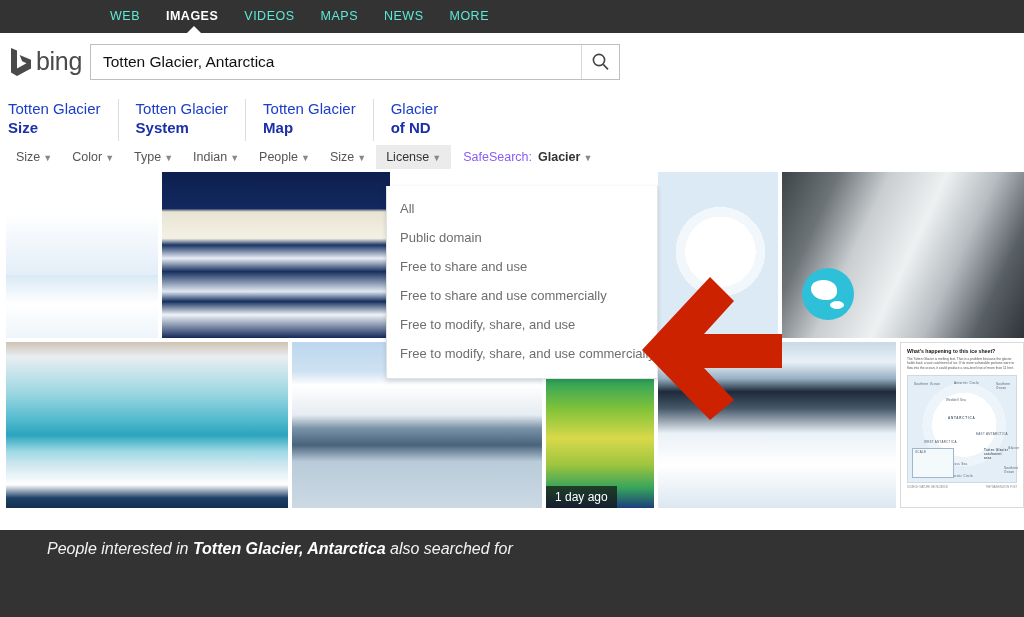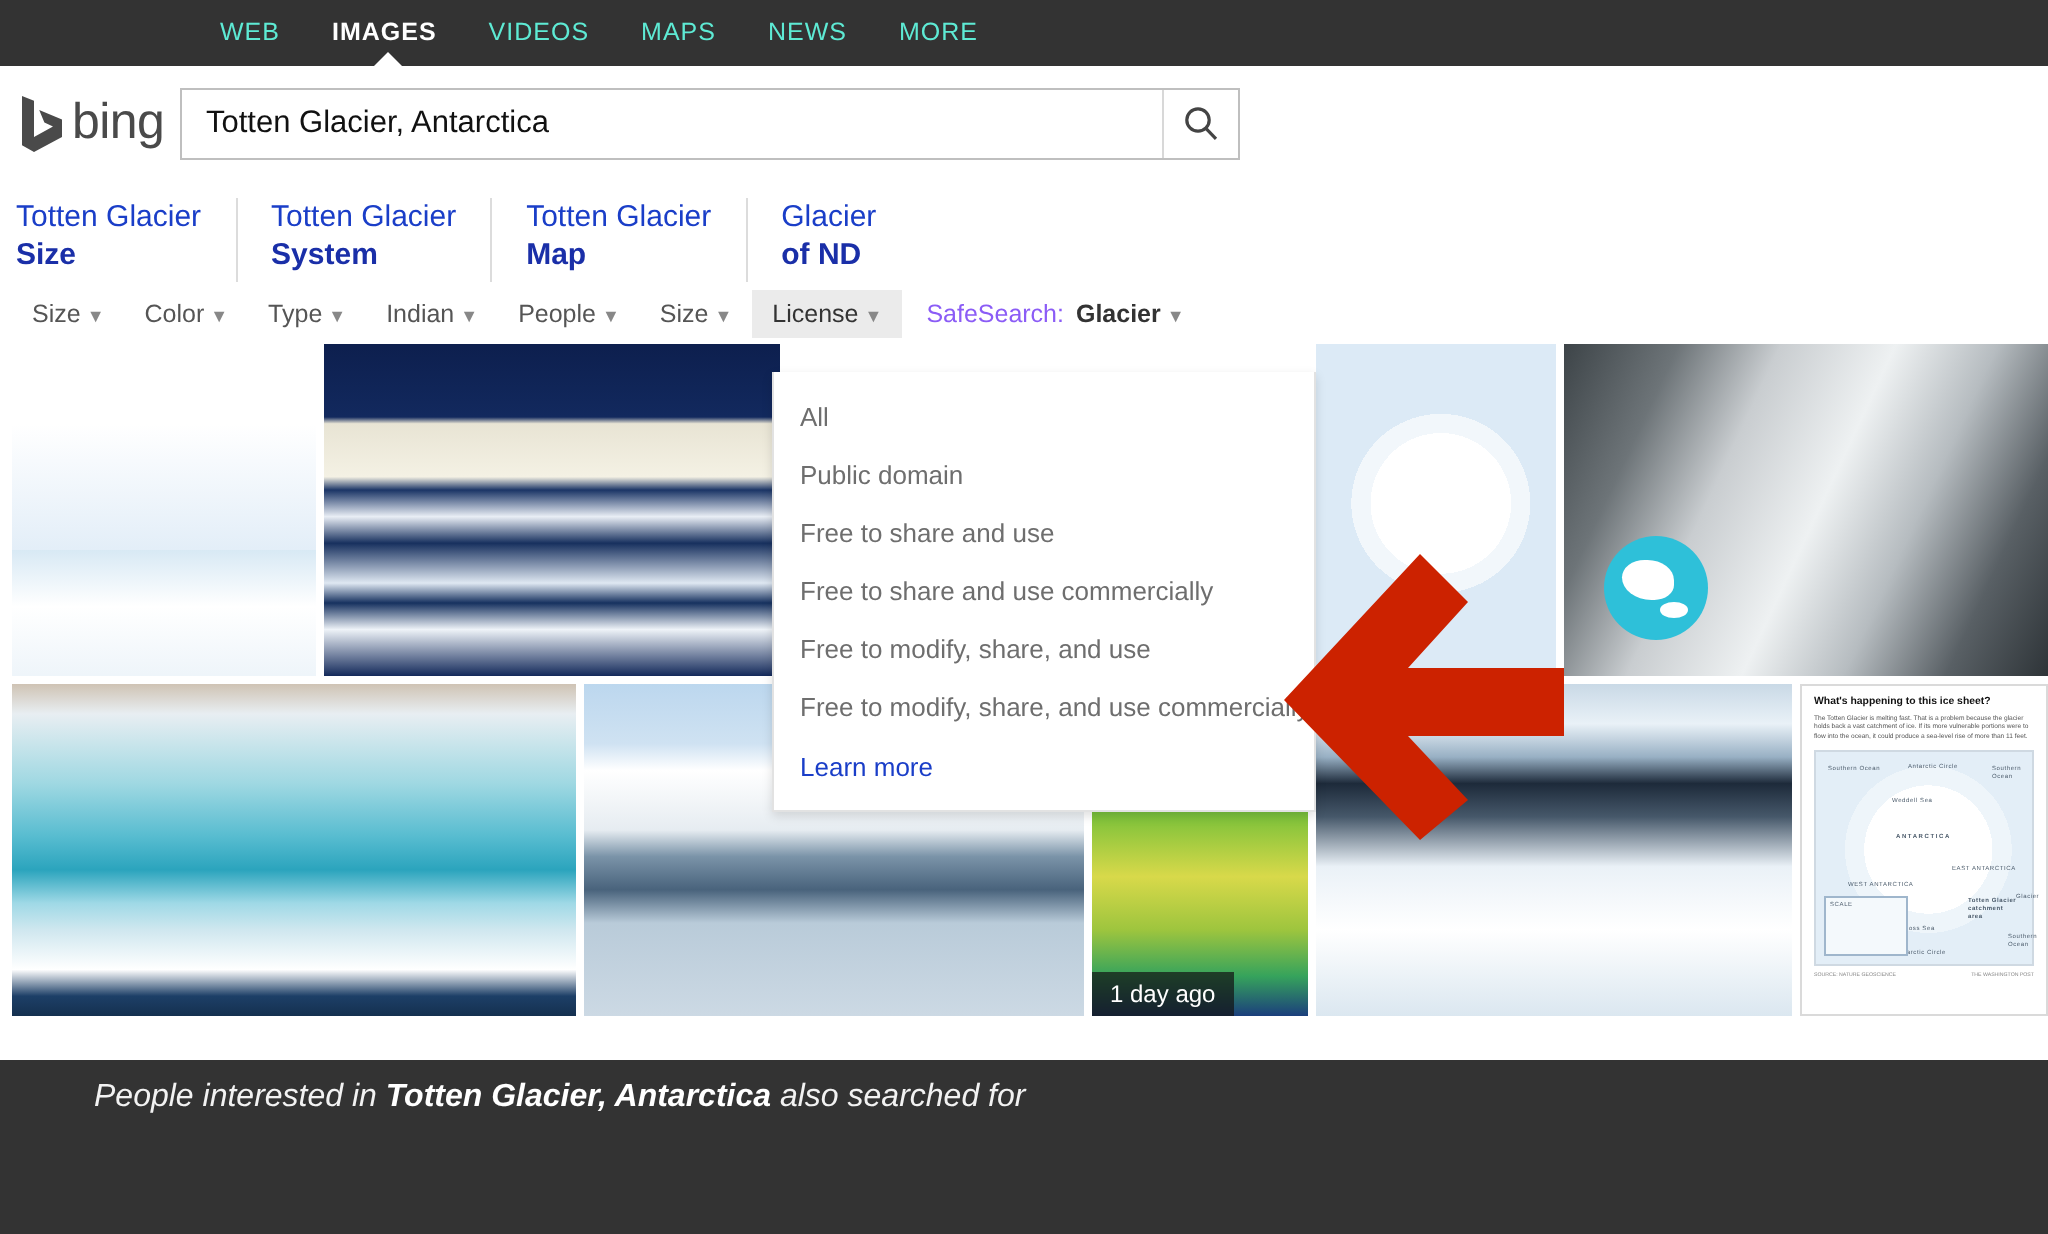--- a/index.html
+++ b/index.html
@@ -369,21 +369,20 @@
     </div>
   </div>
 
   <div class="dropdown">
     <div class="dd-item">All</div>
     <div class="dd-item">Public domain</div>
     <div class="dd-item">Free to share and use</div>
     <div class="dd-item">Free to share and use commercially</div>
     <div class="dd-item">Free to modify, share, and use</div>
     <div class="dd-item">Free to modify, share, and use commercially</div>
-    <div class="dd-learn">Learn more</div>
   </div>
 
   <svg class="arrow" width="160" height="150" viewBox="0 0 160 150">
     <path d="M12 78 L80 5 L104 29 L74 62 L152 62 L152 96 L74 96 L104 128 L80 148 Z" fill="#cc2200"></path>
   </svg>
 
   <div class="footer">
     <div class="footer-title">
       <span>People interested in </span><b>Totten Glacier, Antarctica</b><span> also searched for</span>
     </div>

